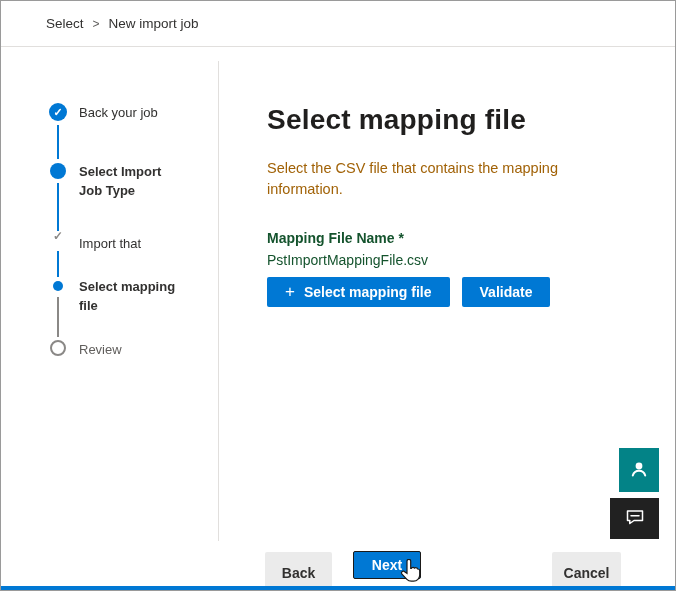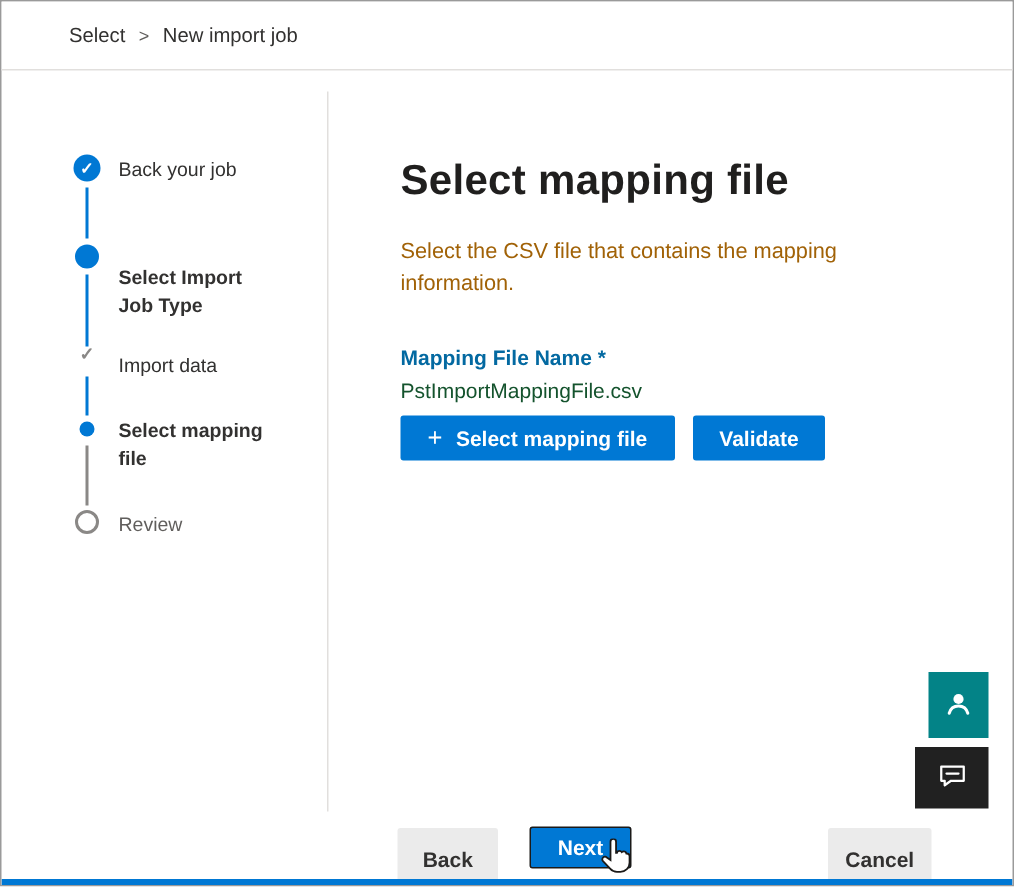--- a/index.html
+++ b/index.html
@@ -29,38 +29,38 @@
   .step-label.muted { color:#605e5c; }
   .seg { left:56px; width:2px; background:#8a8886; }
   .seg.blue { background:#0078d4; }
 
   .m-check { left:48px; top:56px; width:18px; height:18px; border-radius:50%;
              background:#0078d4; color:#fff; font-size:11px; font-weight:700;
              display:flex; align-items:center; justify-content:center; }
   .seg-a { top:78px; height:34px; }
   .m-dot-lg { left:49px; top:116px; width:16px; height:16px; border-radius:50%; background:#0078d4; }
   .lbl-1 { top:57px; }
-  .lbl-2 { top:115px;margin-top:13px; }
+  .lbl-2 { top:115px; }
   .seg-b { top:136px; height:48px; }
   .m-subcheck { left:50px; top:182px; width:14px; height:14px; color:#8a8886;
                 font-size:12px; font-weight:700; display:flex; align-items:center; justify-content:center; }
   .lbl-3 { top:188px; }
   .seg-c { top:204px; height:26px; }
   .m-dot-sm { left:52px; top:234px; width:10px; height:10px; border-radius:50%; background:#0078d4; }
   .lbl-4 { top:230px; }
   .seg-d { top:250px; height:40px; }
   .m-circle { left:49px; top:293px; width:16px; height:16px; border-radius:50%;
               border:2px solid #8a8886; background:#fff; }
   .lbl-5 { top:294px; }
 
   
   .main { position:absolute; left:218px; top:46px; right:0; bottom:60px; padding:57px 40px 0 48px; }
   .page-title { margin:0; font-size:28px; font-weight:700; color:#201f1e; letter-spacing:.2px; }
   .page-desc { margin:22px 0 0; font-size:14.5px; color:#a16207; max-width:340px; line-height:1.45; }
-  .field-label { margin-top:30px; font-size:14px; font-weight:700; color:#0369a1; }
+  .field-label { margin-top:30px; font-size:14px; font-weight:700; color:#14532d; }
   .file-name { margin-top:6px; font-size:14px; color:#14532d; }
   .button-row { margin-top:9px; display:flex; gap:12px; }
   .btn { font-family:"Liberation Sans", sans-serif; border-radius:2px; cursor:pointer; }
   .btn-primary {
     height:30px; background:#0078d4; color:#fff; border:none;
     font-size:14px; font-weight:700; padding:0 18px;
     display:inline-flex; align-items:center; justify-content:center; gap:9px;
   }
   .plus-glyph { font-size:17px; font-weight:400; line-height:1; position:relative; top:-1px; }
 
@@ -109,21 +109,21 @@
     <div class="seg seg-a blue"></div>
 
     <div>
       <div class="marker m-dot-lg"></div>
       <div class="step-label bold lbl-2">Select Import Job Type</div>
     </div>
     <div class="seg seg-b blue"></div>
 
     <div>
       <div class="marker m-subcheck">✓</div>
-      <div class="step-label lbl-3">Import data</div>
+      <div class="step-label lbl-3">Import that</div>
     </div>
     <div class="seg seg-c blue"></div>
 
     <div>
       <div class="marker m-dot-sm"></div>
       <div class="step-label bold lbl-4">Select mapping file</div>
     </div>
     <div class="seg seg-d"></div>
 
     <div>

